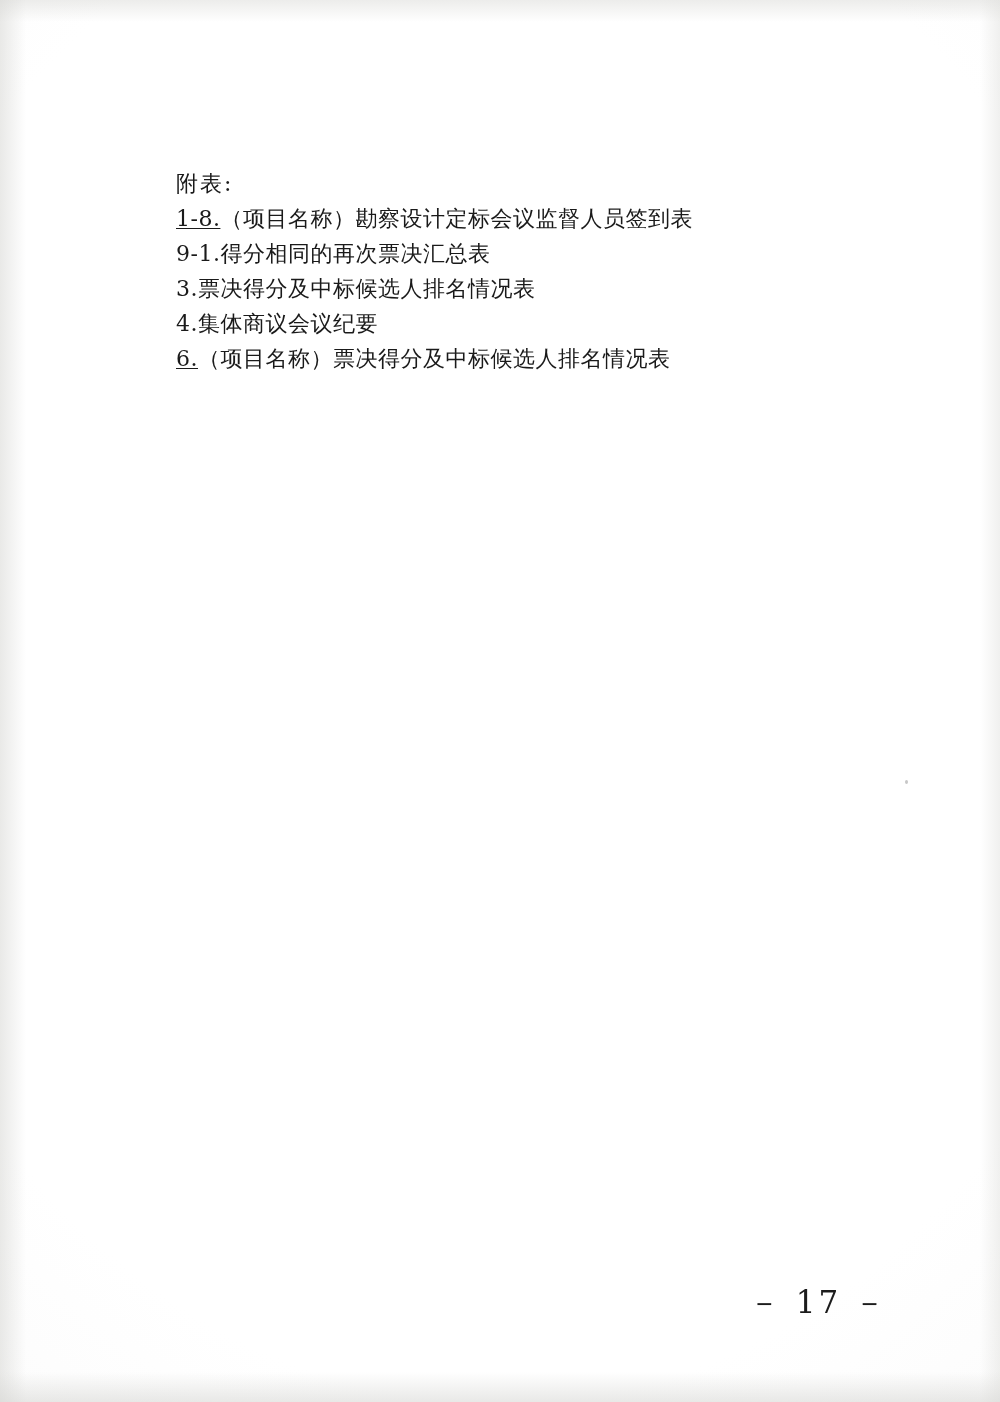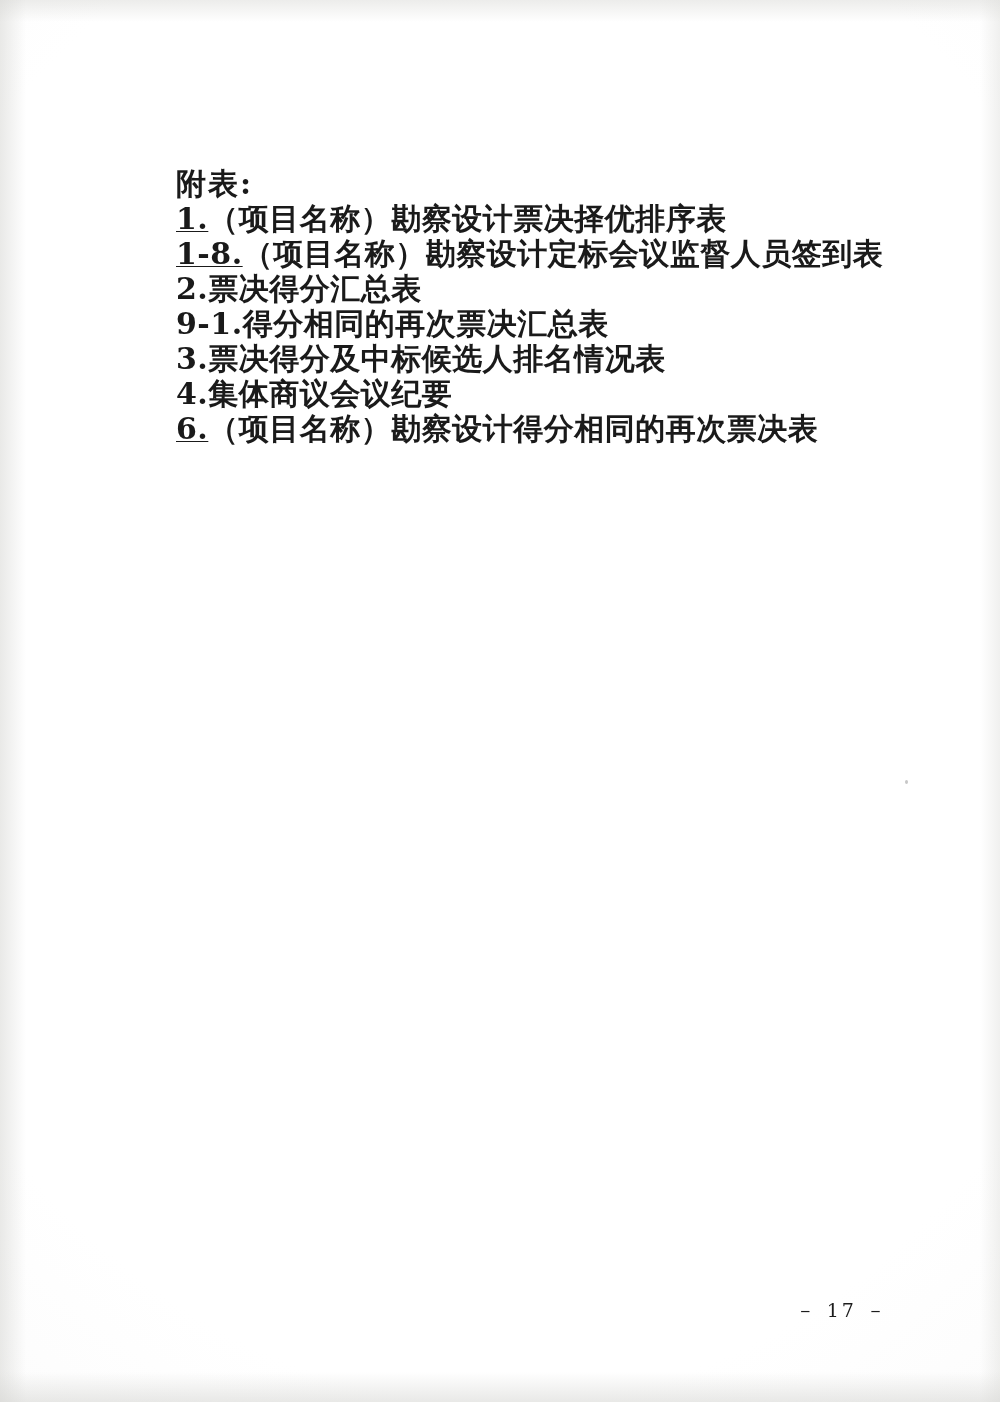--- a/index.html
+++ b/index.html
@@ -55,45 +55,44 @@
 
   .content {
     position: absolute;
     left: 176px;
     top: 168px;
     width: 680px;
   }
 
   .doc-line {
     color: #1a1a1a;
-    font-size: 30px;
+    font-size: 22px;
     line-height: 31.5px;
     letter-spacing: 0.5px;
     white-space: nowrap;
     margin: 0 0 3.5px 0;
     font-family: "DejaVu Serif", "Liberation Serif", serif;
-    font-weight: bold;
   }
 
   .heading-line {
     letter-spacing: 2px;
   }
 
   
   .num {
     text-decoration: underline;
     text-decoration-thickness: 1px;
     text-underline-offset: 2px;
   }
 
   .page-number {
     position: absolute;
     right: 112px;
     bottom: 78px;
-    font-size: 19px;
+    font-size: 31px;
     color: #1c1c1c;
     letter-spacing: 3px;
     font-family: "DejaVu Serif", "Liberation Serif", serif;
   }
 
   
   .speck {
     position: absolute;
     width: 3px;
     height: 4px;
@@ -110,36 +109,30 @@
   <div class="scan-edge-top"></div>
   <div class="scan-edge-left"></div>
   <div class="scan-edge-right"></div>
   <div class="scan-edge-bottom"></div>
   <div class="speck"></div>
 
   <div class="content">
     <p class="doc-line heading-line">附表:</p>
 
     <p class="doc-line">
-      <span class="num">1.</span><span>（项目名称）勘察设计票决择优排序表</span>
-    </p>
-    <p class="doc-line">
       <span class="num">1-8.</span><span>（项目名称）勘察设计定标会议监督人员签到表</span>
-    </p>
-    <p class="doc-line">
-      <span>2.</span><span>票决得分汇总表</span>
     </p>
     <p class="doc-line">
       <span>9-1.</span><span>得分相同的再次票决汇总表</span>
     </p>
     <p class="doc-line">
       <span>3.</span><span>票决得分及中标候选人排名情况表</span>
     </p>
     <p class="doc-line">
       <span>4.</span><span>集体商议会议纪要</span>
     </p>
     <p class="doc-line">
-      <span class="num">6.</span><span>（项目名称）勘察设计得分相同的再次票决表</span>
+      <span class="num">6.</span><span>（项目名称）票决得分及中标候选人排名情况表</span>
     </p>
   </div>
 
   <div class="page-number">－ 17 －</div>
 </div>
 
 </body></html>

